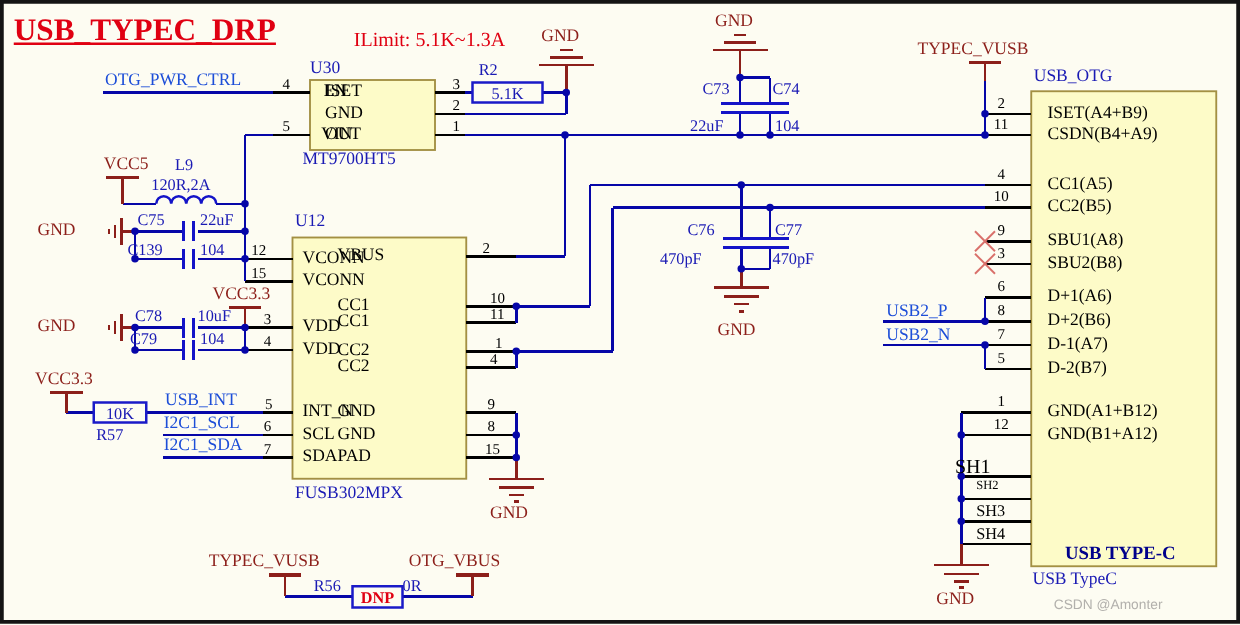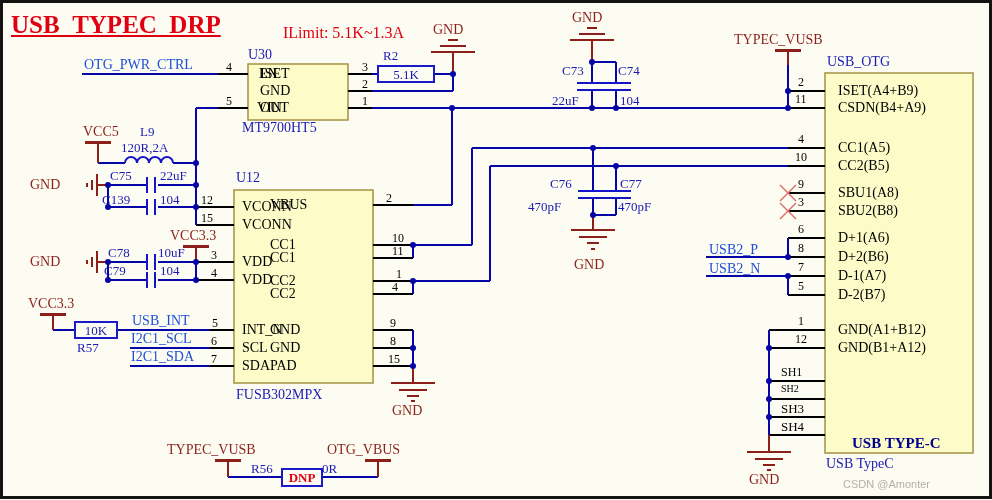--- a/index.html
+++ b/index.html
@@ -400,18 +400,18 @@
 <div class="t num" style="left:798px;top:133px">4</div>
 <div class="t num" style="left:795px;top:151px">10</div>
 <div class="t num" style="left:798px;top:178px">9</div>
 <div class="t num" style="left:798px;top:196px">3</div>
 <div class="t num" style="left:798px;top:223px">6</div>
 <div class="t num" style="left:798px;top:242px">8</div>
 <div class="t num" style="left:798px;top:261px">7</div>
 <div class="t num" style="left:798px;top:280px">5</div>
 <div class="t num" style="left:798px;top:315px">1</div>
 <div class="t num" style="left:795px;top:333px">12</div>
-<div class="t blk" style="left:781px;top:366px;font-size:12px">SH1</div>
+<div class="t blk" style="left:764px;top:366px;font-size:16px">SH1</div>
 <div class="t blk" style="left:781px;top:384px;font-size:10px">SH2</div>
 <div class="t blk" style="left:781px;top:402px;font-size:13px">SH3</div>
 <div class="t blk" style="left:781px;top:420px;font-size:13px">SH4</div>
 
 </div>
 
 </body></html>

